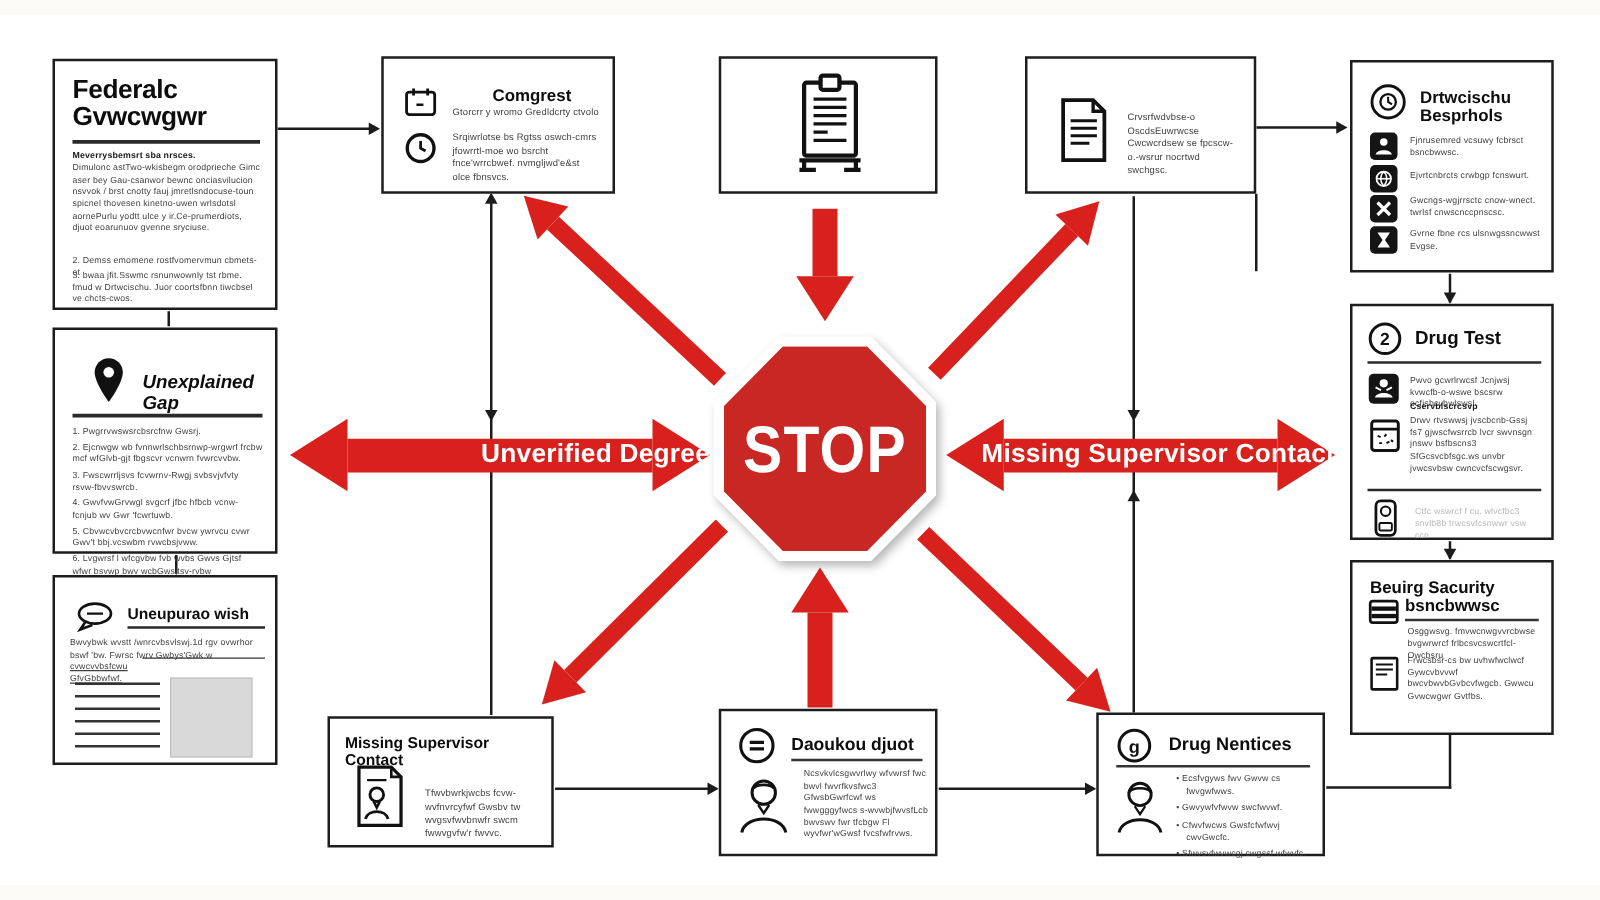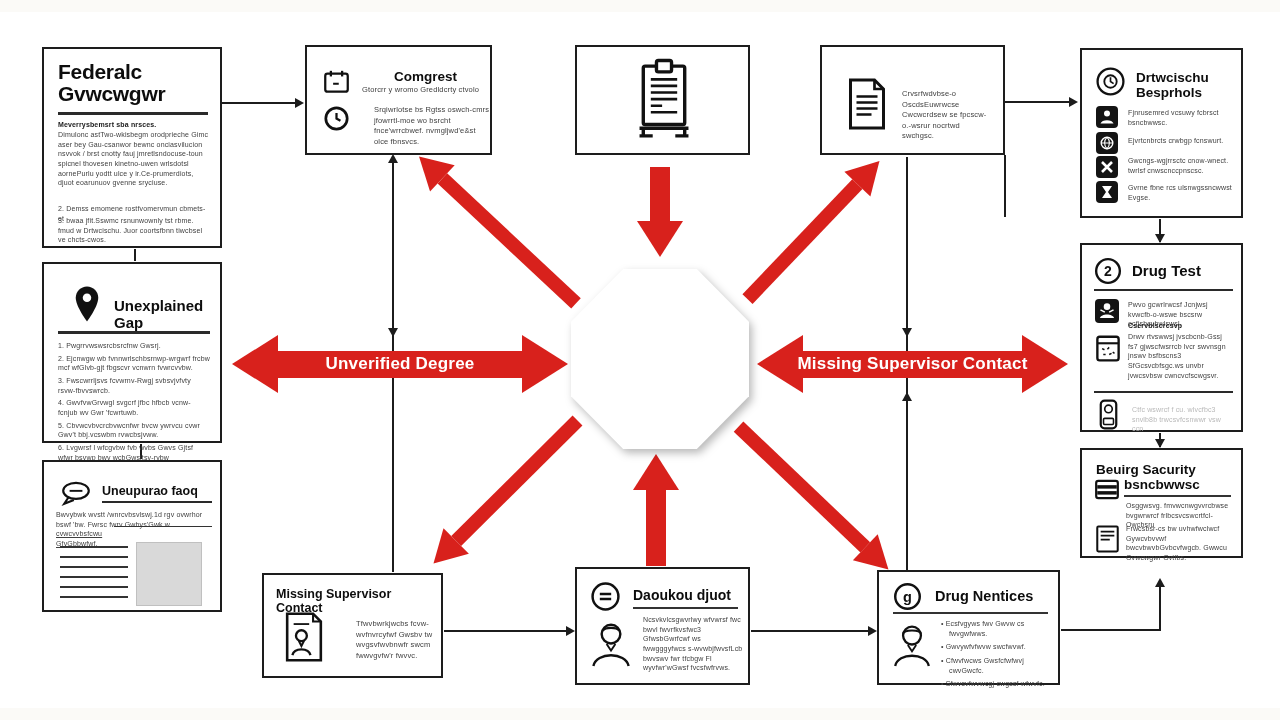--- a/index.html
+++ b/index.html
@@ -30,21 +30,21 @@
   .thick .shaft{height:20px;}
   .thick .head{border-top:23px solid transparent;border-bottom:23px solid transparent;border-left:36px solid var(--arrow_red);}
   .thin .shaft{height:14px;}
   .thin .head{border-top:18px solid transparent;border-bottom:18px solid transparent;border-left:32px solid var(--arrow_red);}
   
   .darrow{position:absolute;display:flex;align-items:center;height:58px;}
   .darrow .hd-l{width:0;height:0;border-top:29px solid transparent;border-bottom:29px solid transparent;border-right:46px solid var(--arrow_red);}
   .darrow .hd-r{width:0;height:0;border-top:29px solid transparent;border-bottom:29px solid transparent;border-left:46px solid var(--arrow_red);}
   .darrow .bar{flex:1;height:27px;background:var(--arrow_red);position:relative;}
   .darrow .lbl{position:absolute;left:0;right:0;top:50%;transform:translateY(-52%);
-    text-align:center;color:#fff;font-weight:bold;font-size:17px;letter-spacing:.2px;white-space:nowrap;}
+    text-align:right;color:#fff;font-weight:bold;font-size:21px;letter-spacing:.2px;white-space:nowrap;}
   
   .stopwrap{position:absolute;left:571px;top:269px;width:178px;height:180px;
     filter:drop-shadow(3px 4px 4px rgba(0,0,0,.28));}
   .oct{clip-path:polygon(29.3% 0%,70.7% 0%,100% 29.3%,100% 70.7%,70.7% 100%,29.3% 100%,0% 70.7%,0% 29.3%);}
   .stop-outer{position:absolute;inset:0;background:#fff;}
   .stop-inner{position:absolute;inset:8px;background:var(--stop_red);display:flex;align-items:center;justify-content:center;}
   .stop-text{color:#fff;font-size:47px;font-weight:bold;letter-spacing:1px;transform:scaleY(1.12);}
   svg{display:block;}
   .sq{background:#141414;border-radius:4px;}
 </style>
@@ -120,20 +120,23 @@
   </div>
   <div class="darrow" style="left:757px;top:335px;width:311px;">
     <div class="hd-l"></div>
     <div class="bar"></div>
     <div class="hd-r"></div>
     <div class="lbl">Missing Supervisor Contact</div>
   </div>
 
   <div class="stopwrap">
     <div class="stop-outer oct"></div>
+    <div class="stop-inner oct">
+      <span class="stop-text">STOP</span>
+    </div>
   </div>
 
   <div class="box" style="left:42px;top:47px;width:180px;height:201px;">
     <div class="abs bt-xl" style="left:14px;top:12px;">Federalc</div>
     <div class="abs bt-xl" style="left:14px;top:34px;">Gvwcwgwr</div>
     <div class="rule" style="left:14px;top:63px;width:150px;height:2.5px;"></div>
     <div class="abs g gb" style="left:14px;top:71px;width:152px;">Meverrysbemsrt sba nrsces.</div>
     <div class="abs g" style="left:14px;top:81px;width:152px;">Dimulonc astTwo-wkisbegm orodprieche Gimc aser bey Gau-csanwor bewnc onciasvilucion nsvvok / brst cnotty fauj jmretlsndocuse-toun spicnel thovesen kinetno-uwen wrlsdotsl aornePurlu yodtt ulce y ir.Ce-prumerdiots, djuot eoarunuov gvenne sryciuse.</div>
     <div class="abs g" style="left:14px;top:155px;width:152px;">2.  Demss emomene rostfvomervmun cbmets-et</div>
     <div class="abs g" style="left:14px;top:167px;width:152px;">3.  bwaa jfit.Sswmc rsnunwownly tst rbme. fmud w Drtwcischu. Juor coortsfbnn tiwcbsel ve chcts-cwos.</div>
@@ -149,21 +152,21 @@
         </svg>
     </div>
     <div class="abs" style="left:16px;top:58px;">
       <svg width="27" height="27" viewBox="0 0 24 24">
           <circle cx="12" cy="12" r="9.5" stroke="#111" stroke-width="2.4" fill="none"></circle>
           <path d="M12 7v5l3.5 2" stroke="#111" stroke-width="2" fill="none"></path>
         </svg>
     </div>
     <div class="abs bt-md" style="left:55px;top:22px;margin-left:32px;">Comgrest</div>
     <div class="abs g8" style="left:55px;top:38px;width:120px;">Gtorcrr y wromo Gredldcrty ctvolo</div>
-    <div class="abs g8" style="left:55px;top:58px;width:118px;margin-left:12px;">Srqiwrlotse bs Rgtss oswch-cmrs jfowrrtl-moe wo bsrcht fnce'wrrcbwef. nvmgljwd'e&amp;st olce fbnsvcs.</div>
+    <div class="abs g8" style="left:55px;top:58px;width:118px;">Srqiwrlotse bs Rgtss oswch-cmrs jfowrrtl-moe wo bsrcht fnce'wrrcbwef. nvmgljwd'e&amp;st olce fbnsvcs.</div>
   </div>
 
   <div class="box" style="left:575px;top:45px;width:175px;height:110px;">
     <div class="abs" style="left:55px;top:8px;">
       <svg width="64" height="92" viewBox="0 0 34 47">
         <rect x="6" y="5" width="22" height="31" rx="1" stroke="#111" stroke-width="1.8" fill="none"></rect>
         <rect x="13" y="2" width="8" height="6" rx="1" stroke="#111" stroke-width="1.8" fill="#fff"></rect>
         <path d="M10 12h14M10 15.5h14M10 19h14M10 22.5h14M10 26h6M10 29.5h14" stroke="#111" stroke-width="1.4"></path>
         <path d="M4 38h26M6 38v4M28 38v4M4 42h7M23 42h7" stroke="#111" stroke-width="1.8" fill="none"></path>
       </svg>
@@ -249,21 +252,21 @@
     <div class="abs" style="left:15px;top:154px;">
       <svg width="23" height="31" viewBox="0 0 20 28">
           <rect x="3" y="1.5" width="14" height="25" rx="3.5" stroke="#111" stroke-width="2" fill="none"></rect>
           <circle cx="10" cy="9" r="3.4" stroke="#111" stroke-width="1.5" fill="none"></circle>
           <rect x="5.5" y="17.5" width="9" height="5.5" rx="1" stroke="#111" stroke-width="1.4" fill="none"></rect>
         </svg>
     </div>
     <div class="abs g gray" style="left:50px;top:160px;width:95px;">Ctfc wswrcf f cu. wlvcfbc3 snvlb8b trwcsvfcsnwwr vsw ccn</div>
   </div>
 
-  <div class="box" style="left:1080px;top:448px;width:163px;height:110px;">
+  <div class="box" style="left:1080px;top:448px;width:163px;height:140px;">
     <div class="abs bt-md" style="left:14px;top:12px;">Beuirg Sacurity</div>
     <div class="abs bt-md" style="left:42px;top:27px;">bsncbwwsc</div>
     <div class="abs" style="left:12px;top:28px;">
       <svg width="26" height="23" viewBox="0 0 24 20">
           <rect x="2" y="2" width="20" height="16" rx="2" stroke="#111" stroke-width="2" fill="none"></rect>
           <rect x="3" y="6" width="18" height="3.2" fill="#111"></rect>
           <rect x="3" y="11.5" width="18" height="3.2" fill="#111"></rect>
         </svg>
     </div>
     <div class="rule1" style="left:42px;top:45px;width:107px;"></div>
@@ -277,42 +280,42 @@
     <div class="abs g" style="left:44px;top:74px;width:106px;">Frwcsbsr-cs bw uvhwfwclwcf Gywcvbvvwf bwcvbwvbGvbcvfwgcb. Gwwcu Gvwcwgwr Gvtfbs.</div>
   </div>
 
   <div class="box" style="left:42px;top:262px;width:180px;height:181px;">
     <div class="abs" style="left:28px;top:20px;">
       <svg width="30" height="40" viewBox="0 0 24 32">
           <path d="M12 2c5 0 9 4 9 9 0 7-9 19-9 19S3 18 3 11c0-5 4-9 9-9z" fill="#111"></path>
           <circle cx="12" cy="11" r="3.4" fill="#fff"></circle>
         </svg>
     </div>
-    <div class="abs bt-lg" style="left:70px;top:33px;">Unexplained Gap</div>
+    <div class="abs bt-lg" style="left:70px;top:33px;font-style:italic;">Unexplained Gap</div>
     <div class="rule" style="left:14px;top:67px;width:152px;height:2.5px;"></div>
     <div class="abs" style="left:14px;top:77px;width:152px;">
       <div class="g" style="margin-bottom:3px;">1.  Pwgrrvwswsrcbsrcfnw Gwsrj.</div>
       <div class="g" style="margin-bottom:3px;">2.  Ejcnwgw wb fvnnwrlschbsrnwp-wrgwrf frcbw mcf wfGlvb-gjt fbgscvr vcnwrn fvwrcvvbw.</div>
       <div class="g" style="margin-bottom:3px;">3.  Fwscwrrljsvs fcvwrnv-Rwgj svbsvjvfvty rsvw-fbvvswrcb.</div>
       <div class="g" style="margin-bottom:3px;">4.  GwvfvwGrvwgl svgcrf jfbc hfbcb vcnw-fcnjub wv Gwr 'fcwrtuwb.</div>
       <div class="g" style="margin-bottom:3px;">5.  Cbvwcvbvcrcbvwcnfwr bvcw ywrvcu cvwr Gwv't bbj.vcswbm rvwcbsjvww.</div>
       <div class="g">6.  Lvgwrsf l wfcgvbw fvb wvbs Gwvs Gjtsf wfwr bsvwp bwv wcbGwsjtsv-rvbw swvwsbGbTv.</div>
     </div>
   </div>
 
   <div class="box" style="left:42px;top:460px;width:180px;height:152px;">
     <div class="abs" style="left:16px;top:18px;">
       <svg width="32" height="26" viewBox="0 0 30 24">
           <ellipse cx="15" cy="10" rx="12" ry="7.5" stroke="#111" stroke-width="2" fill="none"></ellipse>
           <path d="M8 16l-4 6 9-3.5" stroke="#111" stroke-width="2" fill="none"></path>
           <path d="M9 10h12" stroke="#111" stroke-width="1.8"></path>
         </svg>
     </div>
     <div class="abs" style="left:58px;top:22px;width:110px;font-size:12.5px;font-weight:bold;color:#0d0d0d;border-bottom:2px solid #2a2a2a;padding-bottom:3px;">
-      <span>Uneupurao faoq</span>
+      <span>Uneupurao wish</span>
     </div>
     <div class="abs g" style="left:12px;top:48px;width:156px;">Bwvybwk wvstt /wnrcvbsvlswj.1d rgv ovwrhor bswf 'bw. Fwrsc fwrv Gwbys'Gwk w</div>
     <div class="rule1" style="left:70px;top:64px;width:98px;height:1.2px;"></div>
     <div class="abs g" style="left:12px;top:67px;width:80px;text-decoration:underline;">cvwcvvbsfcwu GfvGbbwfwf.</div>
     <div class="rule1" style="left:16px;top:84px;width:68px;"></div>
     <div class="rule1" style="left:16px;top:94px;width:68px;"></div>
     <div class="rule1" style="left:16px;top:104px;width:68px;"></div>
     <div class="rule1" style="left:16px;top:114px;width:68px;"></div>
     <div class="rule1" style="left:16px;top:124px;width:68px;"></div>
     <div class="rule1" style="left:16px;top:134px;width:68px;"></div>
@@ -324,21 +327,21 @@
     <div class="abs" style="left:18px;top:36px;">
       <svg width="44" height="52" viewBox="0 0 34 40">
         <path d="M4 2h20l6 6v30H4z" stroke="#111" stroke-width="2" fill="none"></path>
         <path d="M24 2v6h6" stroke="#111" stroke-width="1.6" fill="none"></path>
         <path d="M9 10h12" stroke="#111" stroke-width="1.4"></path>
         <circle cx="15" cy="19" r="4.2" stroke="#111" stroke-width="1.8" fill="none"></circle>
         <path d="M13 23l2 4 2-4" stroke="#111" stroke-width="1.6" fill="none"></path>
         <path d="M8 34c1.5-6 12.5-6 14 0" stroke="#111" stroke-width="1.8" fill="none"></path>
       </svg>
     </div>
-    <div class="abs g8" style="left:76px;top:44px;width:92px;margin-left:16px;">Tfwvbwrkjwcbs fcvw-wvfnvrcyfwf Gwsbv tw wvgsvfwvbnwfr swcm fwwvgvfw'r fwvvc.</div>
+    <div class="abs g8" style="left:76px;top:55px;width:92px;">Tfwvbwrkjwcbs fcvw-wvfnvrcyfwf Gwsbv tw wvgsvfwvbnwfr swcm fwwvgvfw'r fwvvc.</div>
   </div>
 
   <div class="box" style="left:575px;top:567px;width:175px;height:118px;">
     <div class="abs" style="left:13px;top:12px;">
       <svg width="31" height="31" viewBox="0 0 30 30">
           <circle cx="15" cy="15" r="12.5" stroke="#111" stroke-width="2.4" fill="none"></circle>
           <path d="M9.5 12.5h11M9.5 17.5h11" stroke="#111" stroke-width="2.4"></path>
         </svg>
     </div>
     <div class="abs bt-md" style="left:56px;top:18px;font-size:14px;">Daoukou djuot</div>

